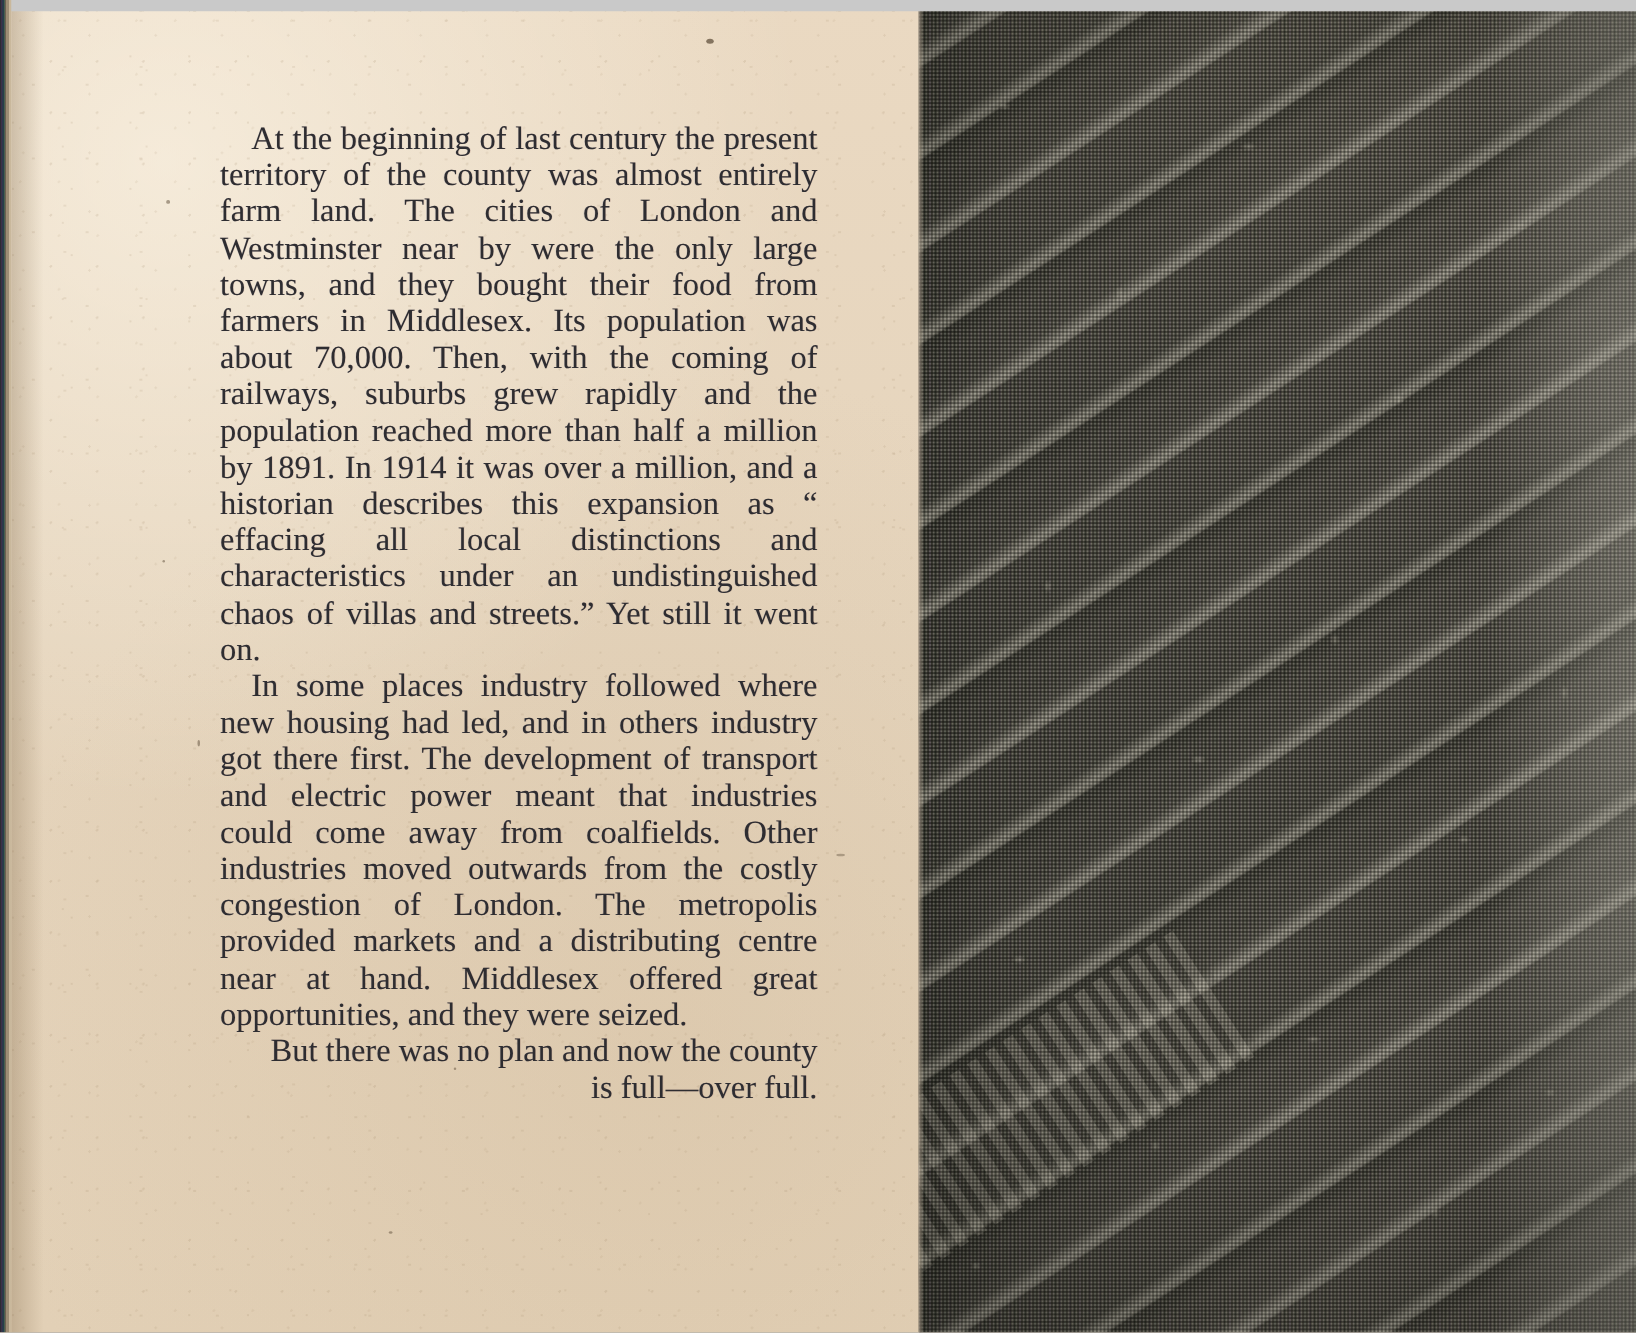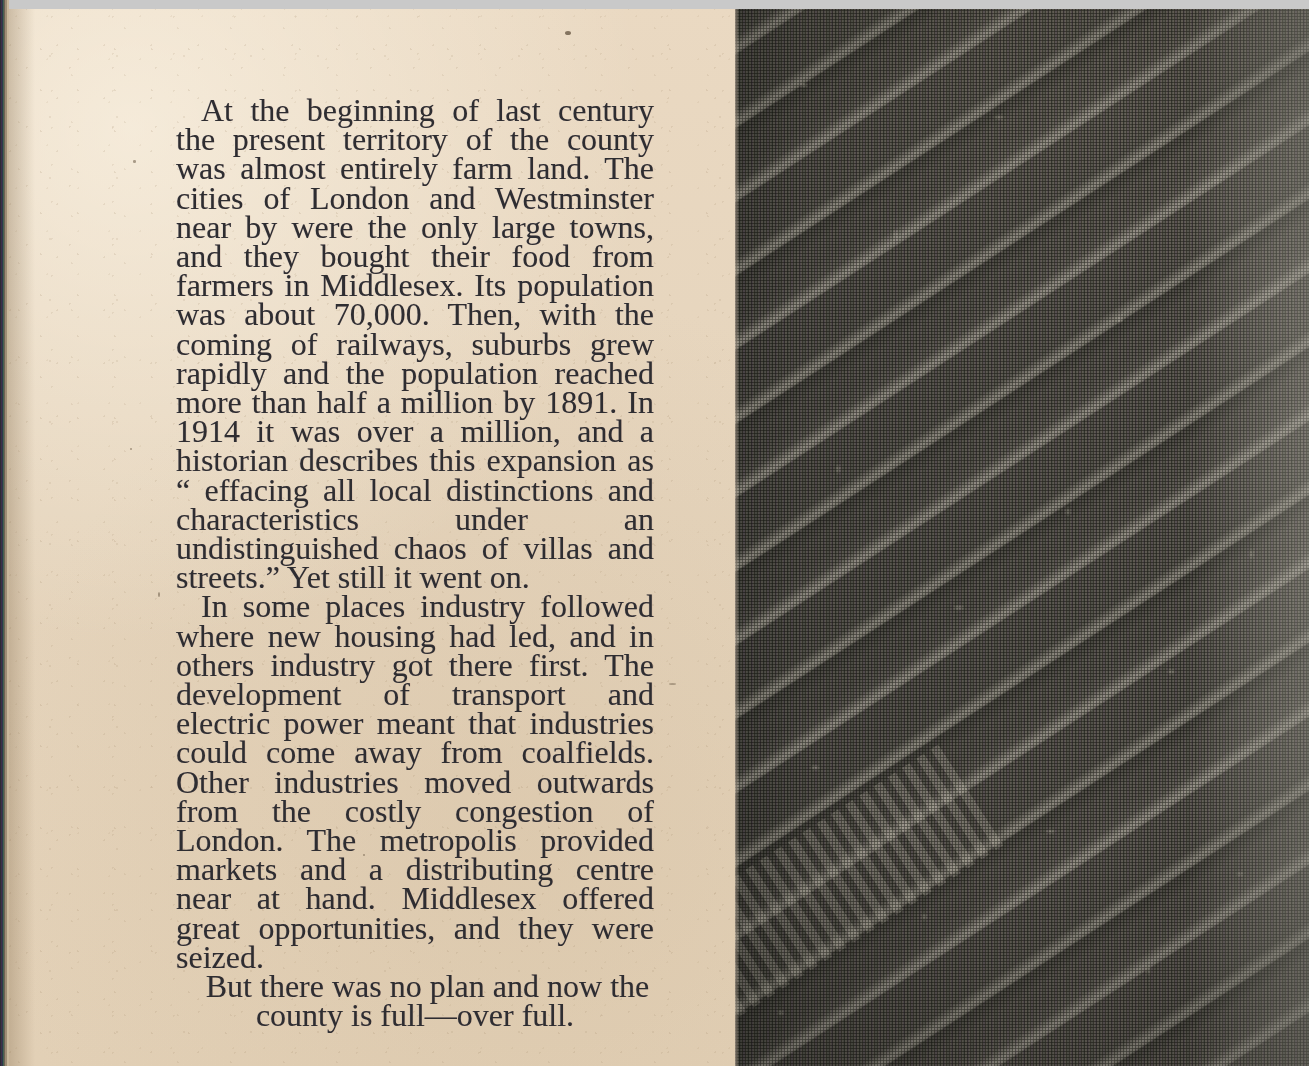--- a/index.html
+++ b/index.html
@@ -85,34 +85,34 @@
     pointer-events: none;
   }
 
   
   .textblock {
     position: absolute;
     left: 176px;
     top: 96px;
     width: 478px;
     color: #2e2d31;
-    font-size: 32px;
+    font-size: 26px;
     line-height: 29.2px;
     text-align: justify;
     text-justify: inter-word;
     -webkit-font-smoothing: antialiased;
   }
   .textblock p {
     margin: 0;
     text-indent: 25px;
     text-align: justify;
     hyphens: none;
   }
   .textblock p:last-child {
-    text-align: center;
+    text-align: right;
   }
   
 
   
   .ink-fringe {
     text-shadow:
       0.45px 0 0 rgba(120,40,40,0.13),
       -0.45px 0 0 rgba(30,60,130,0.13);
   }
 

